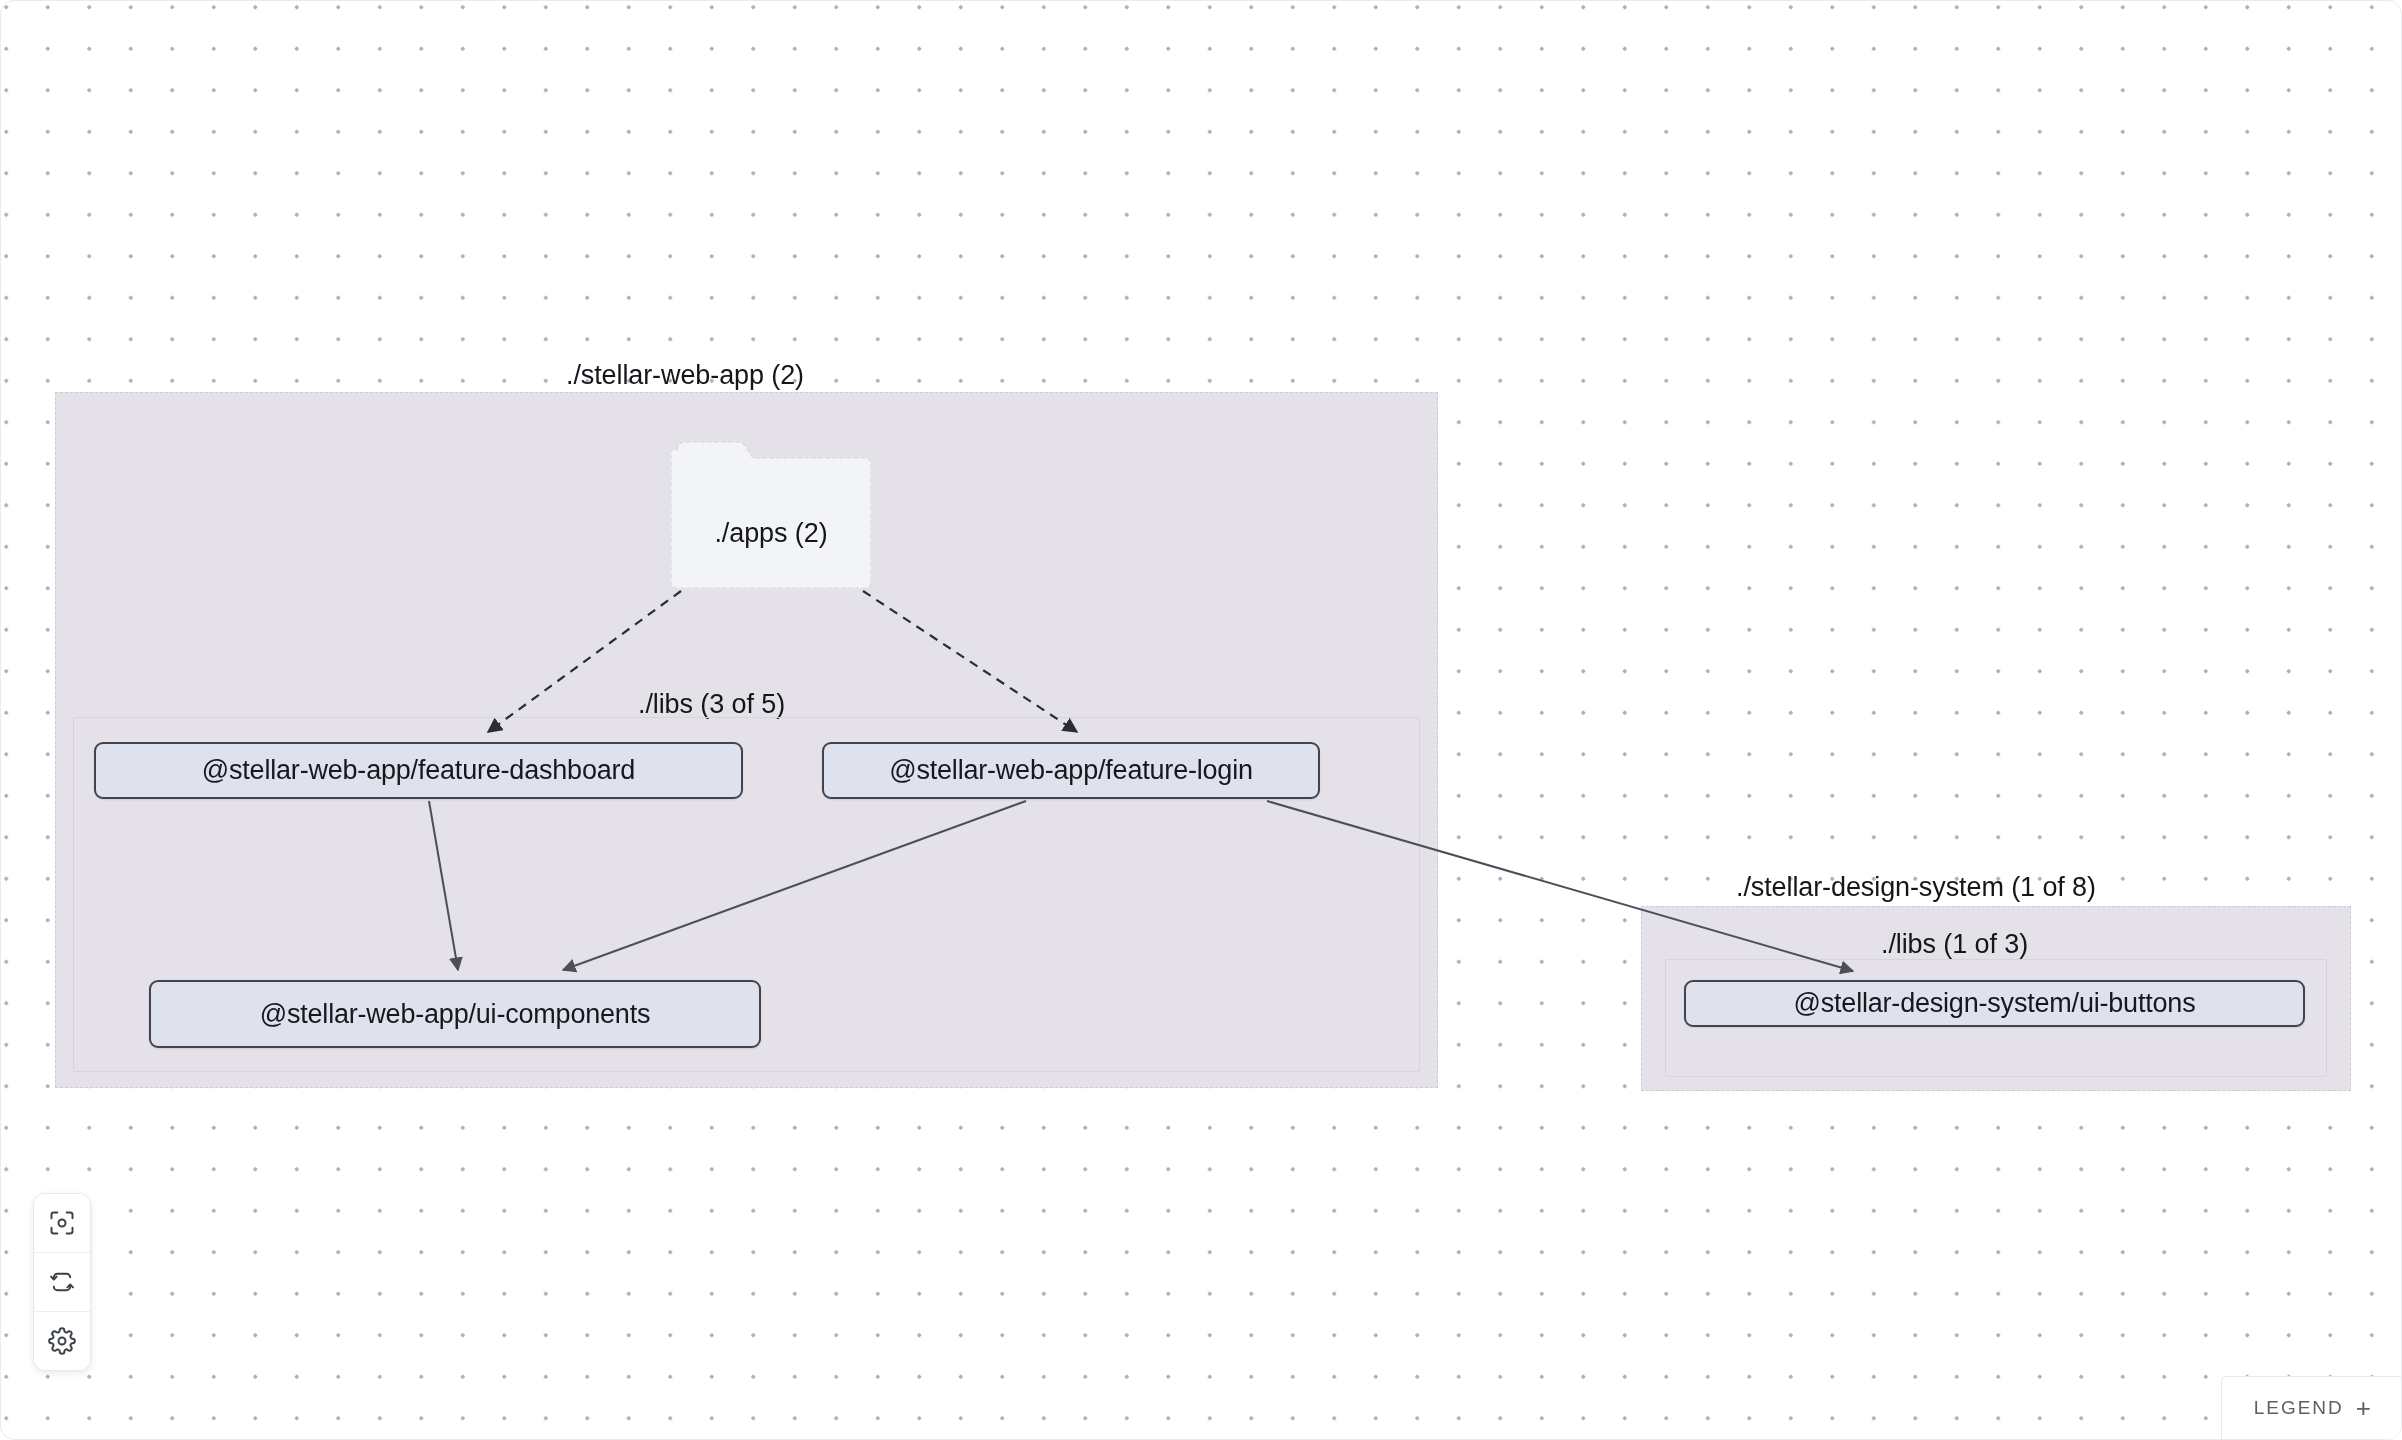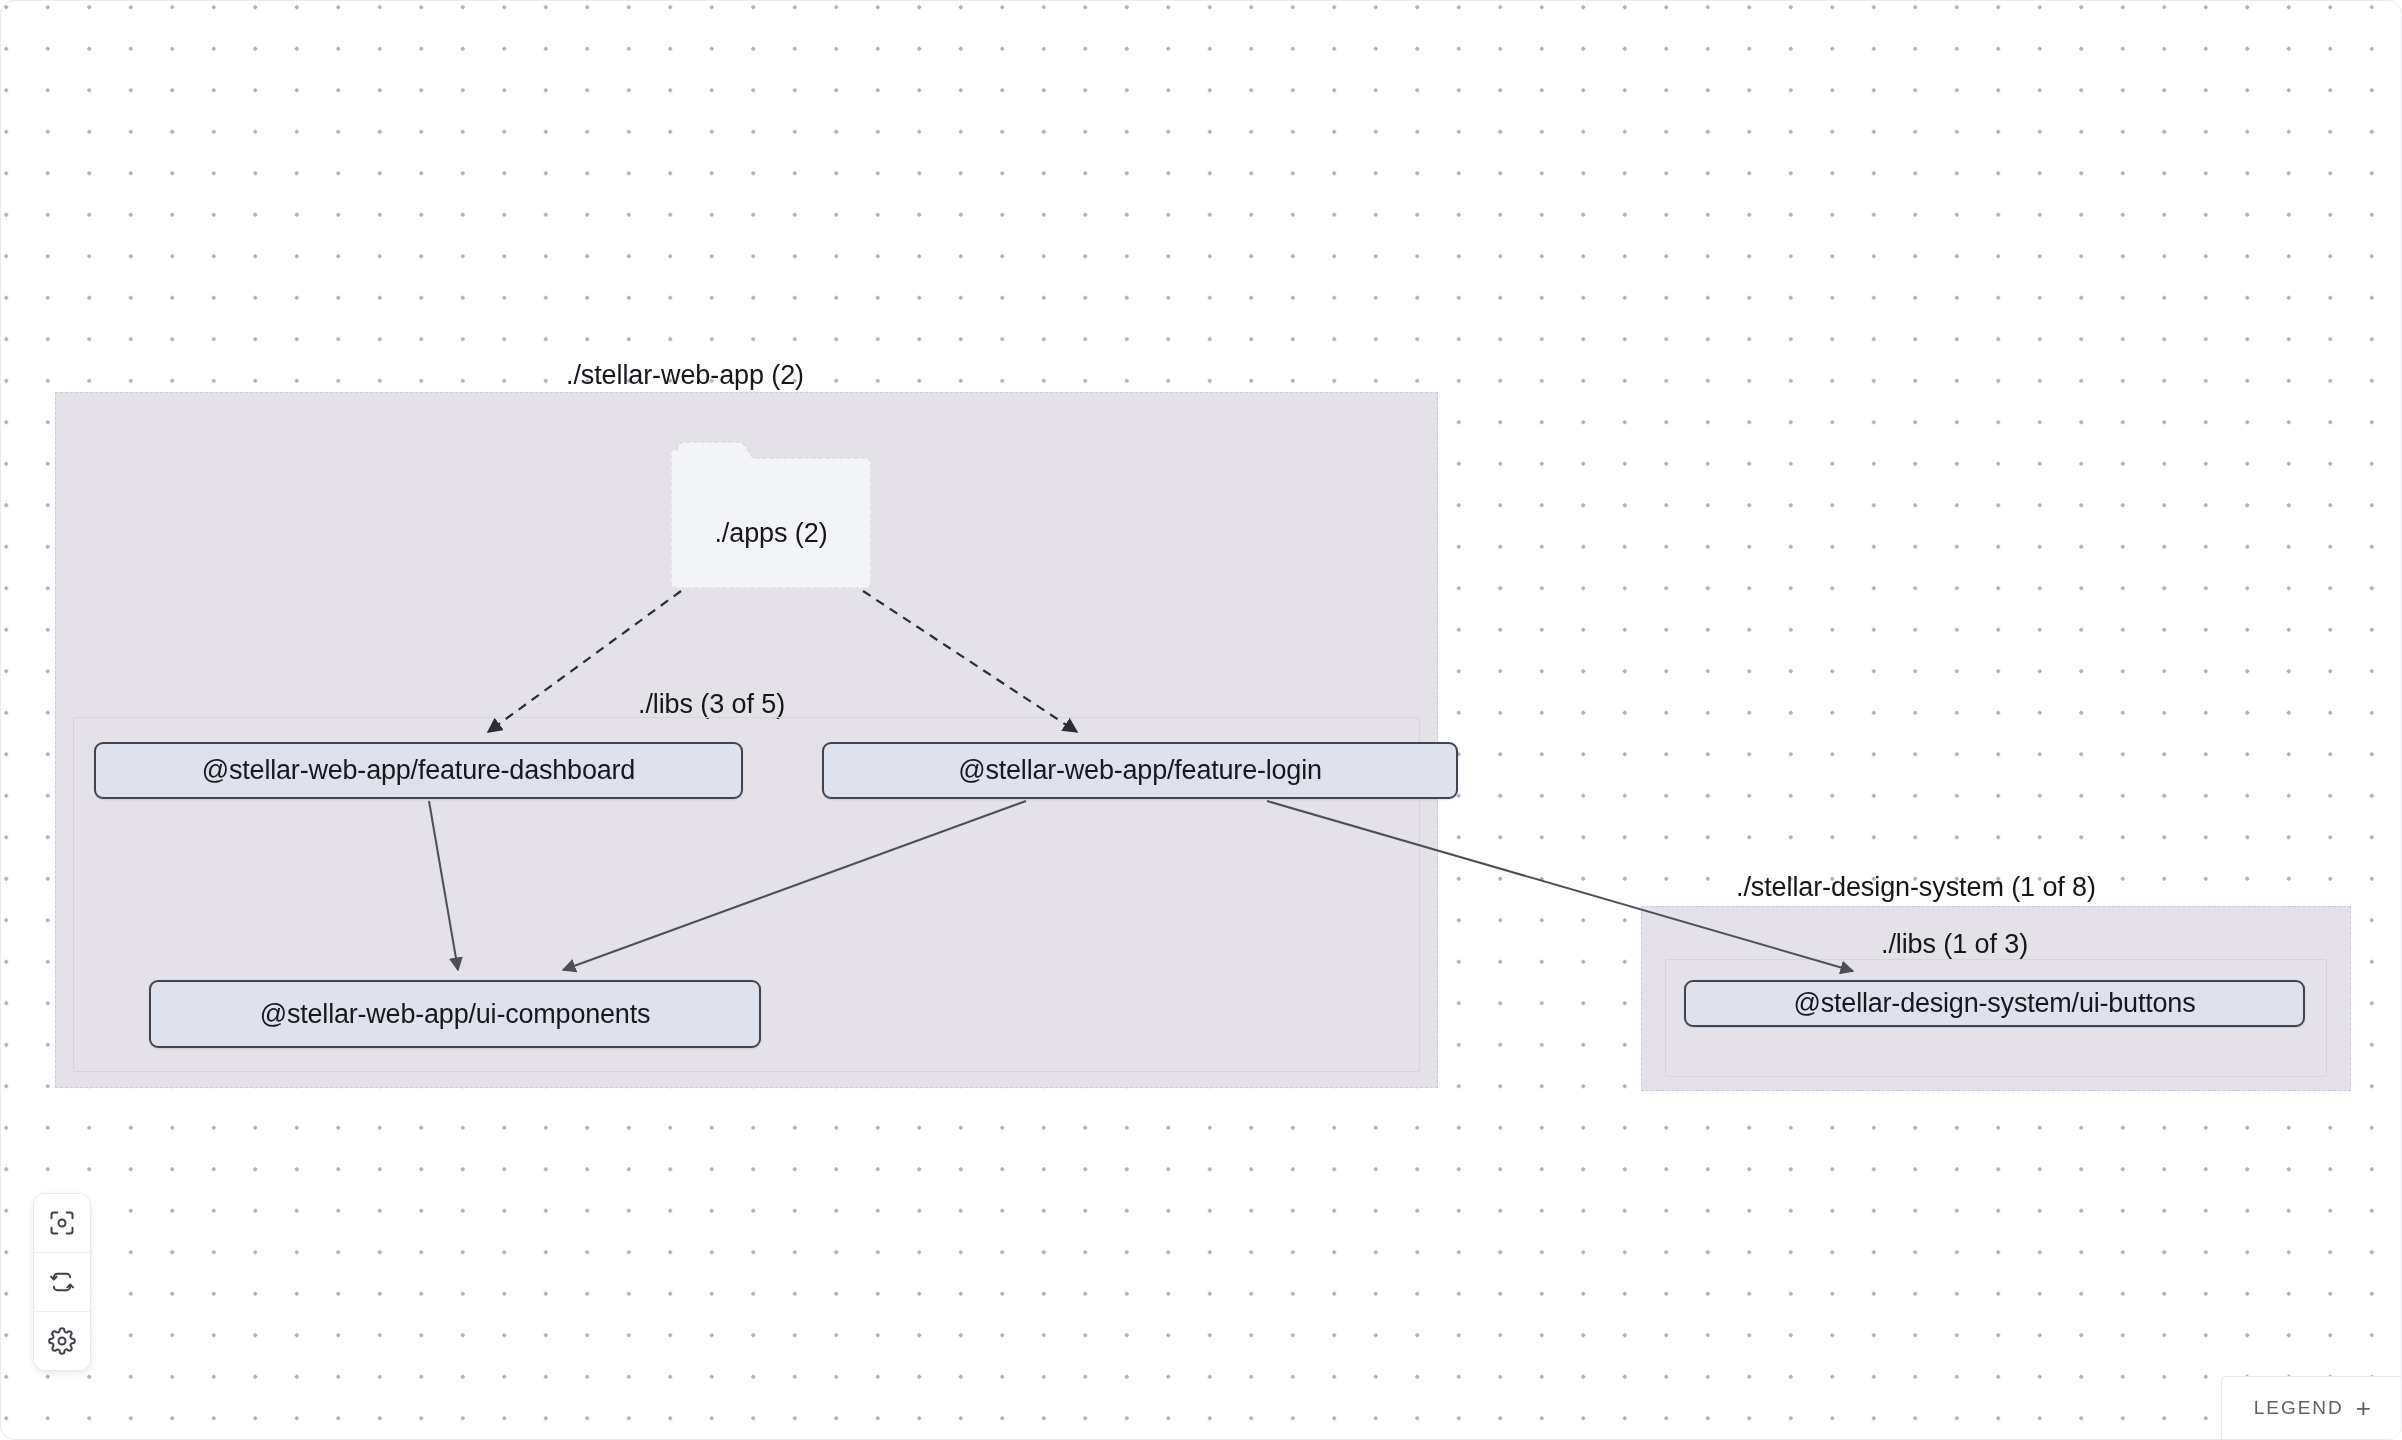--- a/index.html
+++ b/index.html
@@ -194,21 +194,21 @@
 
     <path d="M 1025 800 L 562 969" fill="none" stroke="#4a4f58" stroke-width="2" marker-end="url(#arrow-gray)"></path>
 
     <path d="M 1266 800 L 1852 970" fill="none" stroke="#4a4f58" stroke-width="2" marker-end="url(#arrow-gray)"></path>
   </svg>
 
   <div class="node" style="left:93px; top:741px; width:649px; height:57px;">
     <span class="node-label">@stellar-web-app/feature-dashboard</span>
   </div>
 
-  <div class="node" style="left:821px; top:741px; width:636px; height:57px;">
+  <div class="node" style="left:821px; top:741px; width:498px; height:57px;">
     <span class="node-label">@stellar-web-app/feature-login</span>
   </div>
 
   <div class="node" style="left:148px; top:979px; width:612px; height:68px;">
     <span class="node-label">@stellar-web-app/ui-components</span>
   </div>
 
   <div class="node" style="left:1683px; top:979px; width:621px; height:47px;">
     <span class="node-label">@stellar-design-system/ui-buttons</span>
   </div>

